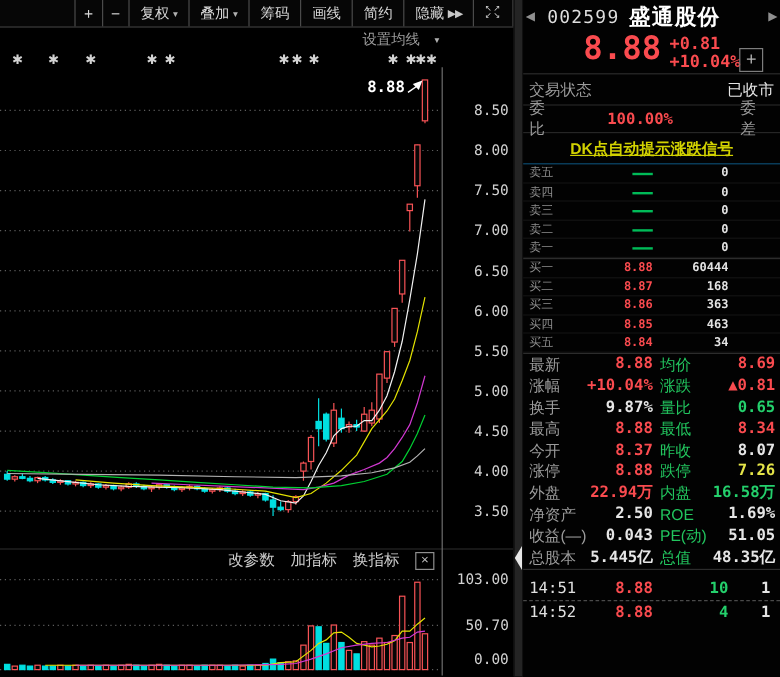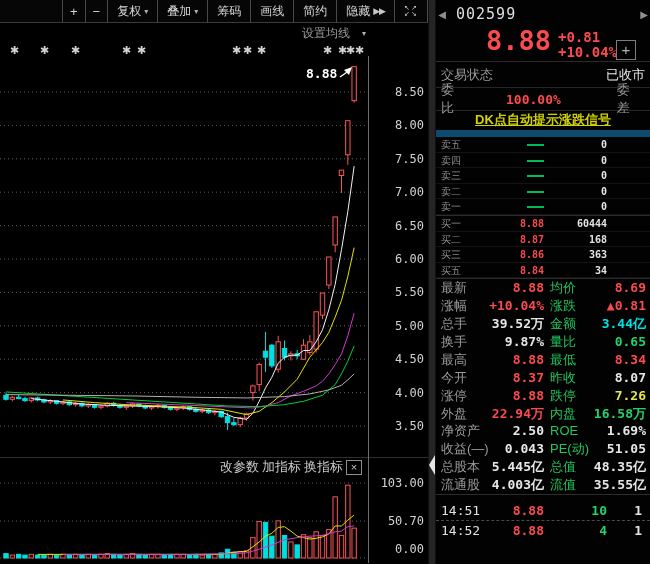--- a/index.html
+++ b/index.html
@@ -17,21 +17,21 @@
   .tbtn:last-child { border-right:1px solid #4a4a4a; }
   .tbtn.narrow { padding:0 7px; font-size:13px; }
   .tcaret { font-size:8px; color:#b0b0b0; }
   .tsuffix { font-size:9px; color:#c8c8c8; letter-spacing:-1px; }
   .expand-grid { display:grid; grid-template-columns:7px 7px; line-height:6px; font-size:7px; color:#cfcfcf; }
   .ma-settings { position:absolute; top:25px; right:62px; color:#9c9c9c; font-size:12px; display:flex; gap:12px; align-items:center; }
   .masked-marker { position:absolute; color:#d2d2d2; font-size:11px; line-height:11px; }
   #chart-svg { position:absolute; left:0; top:0; width:428px; height:564px; }
   .price-annotation { position:absolute; left:306px; top:66px; color:#ffffff; font-size:13px; font-weight:bold; }
   .vol-toolbar { position:absolute; top:458px; left:0; width:370px; height:18px; display:flex; justify-content:flex-end;
-                 align-items:center; gap:3px; padding-right:8px; color:#cbcbcb; font-size:13px; }
+                 align-items:center; gap:13px; padding-right:8px; color:#cbcbcb; font-size:13px; }
   .vol-link { color:#cbcbcb; }
   .vol-close { width:16px; height:15px; border:1px solid #8f8f8f; color:#c0c0c0; font-size:11px;
                line-height:13px; text-align:center; }
 
   
   .splitter { position:absolute; left:428px; top:0; width:8px; height:564px; background:#242424;
               border-left:1px solid #101010; border-right:1px solid #101010; }
   .splitter-grip { position:absolute; left:0px; top:455px; width:0; height:0;
                    border-top:10px solid transparent; border-bottom:10px solid transparent;
                    border-right:6px solid #e6e6e6; }
@@ -49,21 +49,21 @@
   .chg-pct { position:absolute; left:122px; top:16px; font-size:14px; font-weight:bold; color:#fa4b4f; }
   .add-btn { position:absolute; right:14px; top:12px; width:20px; height:20px; border:1px solid #7d7d7d;
              color:#b5b5b5; font-size:15px; line-height:17px; text-align:center; }
   .r-row { display:flex; align-items:center; padding:0 5px; border-bottom:1px solid #262626; font-size:13px;gap:40px; }
   .row-status { height:26px; }
   .row-weibi { height:23px; }
   .r-val-white { margin-left:auto; color:#e6e6e6; }
   .weibi-val { margin-left:12px; font-weight:bold; }
   .weicha-lbl { margin-left:16px; }
   .weicha-val { margin-left:auto; font-weight:bold; }
-  .dk-row { height:26px; display:flex; justify-content:center; border-bottom:7px solid #0c4a6e; }
+  .dk-row { height:26px; display:flex; align-items:center; justify-content:center; border-bottom:1px solid #0c4a6e; }
   .dk-link { color:#d2d200; font-size:13px; font-weight:bold; text-decoration:underline; }
 
   .ob-row { height:15.6px; position:relative; font-size:10px; border-bottom:1px solid #131313; }
   .ob-label { position:absolute; left:5px; top:0; color:#8f8f8f; line-height:15.6px; }
   .ob-dash { position:absolute; right:106px; top:7px; width:17px; height:2px; background:#00bb58; }
   .ob-price { position:absolute; right:106px; top:0; line-height:15.6px; font-weight:bold; }
   .ob-qty { position:absolute; right:43px; top:0; line-height:15.6px; color:#e3e3e3; font-weight:bold; }
   .divider { height:1px; background:#2c2c2c; }
 
   .stat-row { height:17.9px; position:relative; font-size:13px; }
@@ -365,20 +365,21 @@
   </div>
 
   <div class="splitter">
     <div class="splitter-grip"></div>
   </div>
 
   <div class="right-pane">
     <div class="r-header">
       <span class="nav-arrow">◀</span>
       <span class="stock-code mono">002599</span>
+      <span class="stock-name">盛通股份</span>
       <span class="spacer"></span>
       <span class="nav-arrow">▶</span>
     </div>
     <div class="r-price">
       <span class="big-price mono">8.88</span>
       <span class="chg-abs mono">+0.81</span>
       <span class="chg-pct mono">+10.04%</span>
       <span class="add-btn">+</span>
     </div>
     <div class="r-row row-status">
@@ -432,46 +433,45 @@
           <span class="ob-label">买二</span>
           <span class="ob-price mono c-red">8.87</span>
           <span class="ob-qty mono">168</span>
         </div>
         <div class="ob-row">
           <span class="ob-label">买三</span>
           <span class="ob-price mono c-red">8.86</span>
           <span class="ob-qty mono">363</span>
         </div>
         <div class="ob-row">
+          <span class="ob-label">买四</span>
+          <span class="ob-price mono c-red">8.85</span>
+          <span class="ob-qty mono">463</span>
+        </div>
+        <div class="ob-row">
           <span class="ob-label">买五</span>
           <span class="ob-price mono c-red">8.84</span>
           <span class="ob-qty mono">34</span>
         </div>
       </div>
     <div class="divider"></div>
     <div id="stats">
         <div class="stat-row">
           <span class="l1">最新</span>
           <span class="v1 mono c-red">8.88</span>
           <span class="l2">均价</span>
           <span class="v2 mono c-red">8.69</span>
         </div>
         <div class="stat-row">
           <span class="l1">涨幅</span>
           <span class="v1 mono c-red">+10.04%</span>
           <span class="l2">涨跌</span>
           <span class="v2 mono c-red">▲0.81</span>
         </div>
         <div class="stat-row">
-          <span class="l1">总手</span>
-          <span class="v1 mono c-white">39.52万</span>
-          <span class="l2">金额</span>
-          <span class="v2 mono c-cyan">3.44亿</span>
-        </div>
-        <div class="stat-row">
           <span class="l1">换手</span>
           <span class="v1 mono c-white">9.87%</span>
           <span class="l2">量比</span>
           <span class="v2 mono c-green">0.65</span>
         </div>
         <div class="stat-row">
           <span class="l1">最高</span>
           <span class="v1 mono c-red">8.88</span>
           <span class="l2">最低</span>
           <span class="v2 mono c-red">8.34</span>
@@ -504,26 +504,20 @@
           <span class="l1">收益(—)</span>
           <span class="v1 mono c-white">0.043</span>
           <span class="l2">PE(动)</span>
           <span class="v2 mono c-white">51.05</span>
         </div>
         <div class="stat-row">
           <span class="l1">总股本</span>
           <span class="v1 mono c-white">5.445亿</span>
           <span class="l2">总值</span>
           <span class="v2 mono c-white">48.35亿</span>
-        </div>
-        <div class="stat-row">
-          <span class="l1">流通股</span>
-          <span class="v1 mono c-white">4.003亿</span>
-          <span class="l2">流值</span>
-          <span class="v2 mono c-white">35.55亿</span>
         </div>
       </div>
     <div class="divider"></div>
     <div class="gap6"></div>
     <div id="ticks">
         <div class="tick-row">
           <span class="tick-time mono">14:51</span>
           <span class="tick-price mono c-red">8.88</span>
           <span class="tick-vol mono c-green">10</span>
           <span class="tick-cnt mono">1</span>

